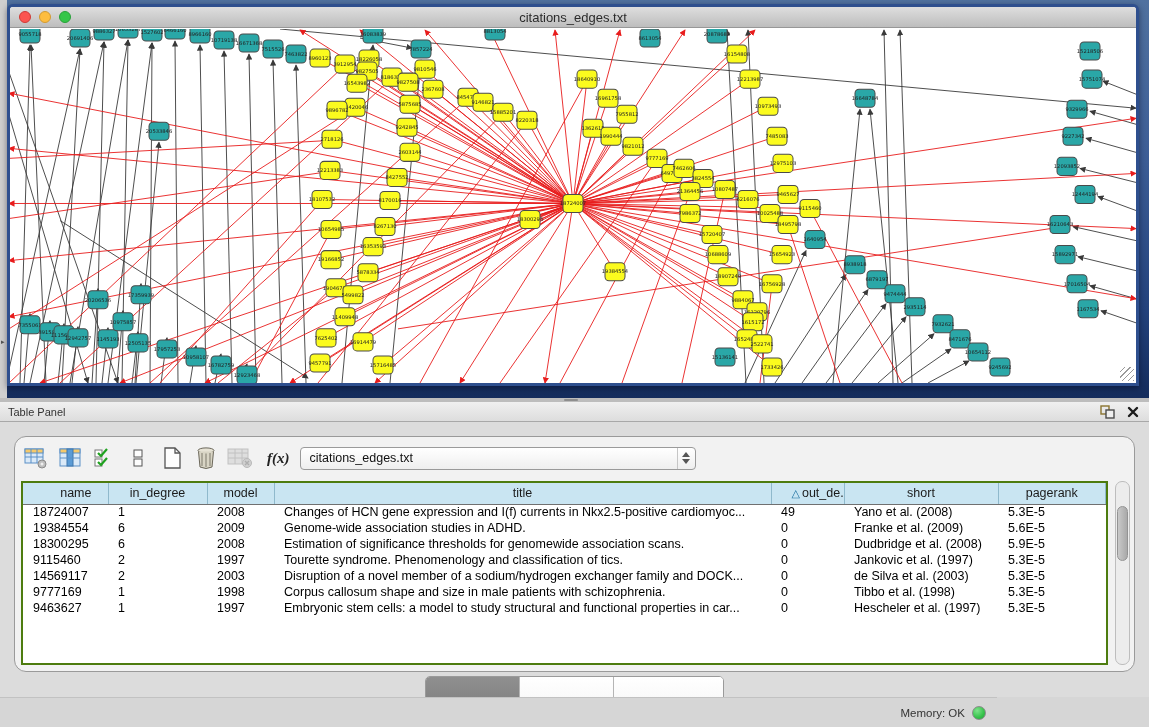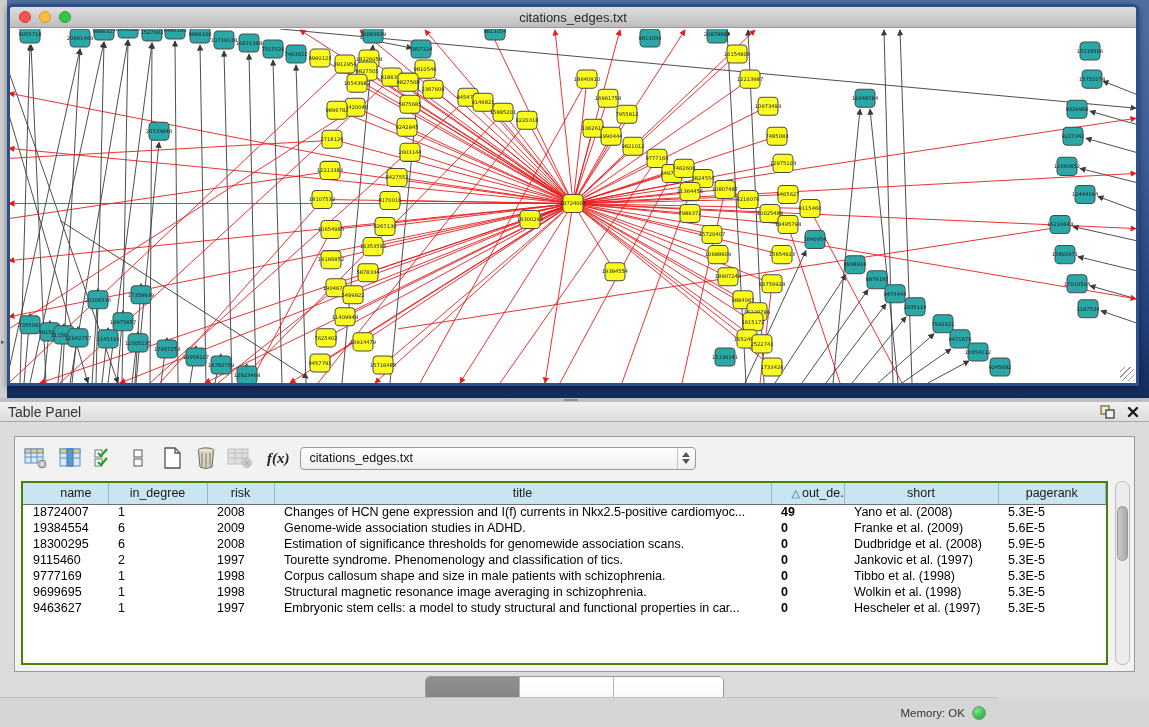--- a/index.html
+++ b/index.html
@@ -32,27 +32,27 @@
     background:repeating-linear-gradient(135deg,transparent 0 3px,#9a9a9a 3px 4px); }
 
   
   .divider { position:absolute; left:0; top:398px; width:1149px; height:4px; background:#bdbdbd; }
   .divider .grip { position:absolute; left:564px; top:1px; width:14px; height:2px; background:#8e8e8e; border-radius:1px; }
 
   
   .tp-header { position:absolute; left:0; top:402px; width:1149px; height:20px;
     background:linear-gradient(#f0f0f0,#ddd); border-bottom:1px solid #a8a8a8;
     display:flex; align-items:center; }
-  .tp-header .tp-title { font-size:14px; color:#333; padding-left:8px; }
+  .tp-header .tp-title { font-size:11px; color:#333; padding-left:8px; }
   .tp-header .spacer { flex:1; }
   .tp-hicon { width:20px; height:16px; margin-right:6px; display:flex; align-items:center; justify-content:center; cursor:default; }
 
   .tp-content { position:absolute; left:0; top:422px; width:1149px; height:275px; background:#dcdcdc; }
   .card { position:absolute; left:14px; top:14px; width:1121px; height:236px;
-    background:#f2f2f2; border:1px solid #9a9a9a; border-radius:0; }
+    background:#f2f2f2; border:1px solid #9a9a9a; border-radius:12px; }
   .toolbar { position:absolute; left:0; top:0; right:0; height:42px; display:flex; align-items:center; padding-left:8px; }
   .tbtn { width:26px; height:28px; margin-right:8px; display:flex; align-items:center; justify-content:center; }
   .fx { font-family:"Liberation Serif", serif; font-style:italic; font-weight:bold; font-size:15px; color:#222; margin:0 10px 0 6px; }
   .combo { width:396px; height:23px; border:1px solid #9a9a9a; border-radius:4px;
     background:linear-gradient(#ffffff,#efefef); display:flex; align-items:center; position:relative; }
   .combo .cval { font-size:12.5px; color:#111; padding-left:9px; flex:1; }
   .combo .stepper { width:18px; height:100%; display:flex; flex-direction:column; align-items:center; justify-content:center; gap:2px; border-left:1px solid #c6c6c6; }
   .tri-up { width:0; height:0; border-left:4px solid transparent; border-right:4px solid transparent; border-bottom:5px solid #555; }
   .tri-dn { width:0; height:0; border-left:4px solid transparent; border-right:4px solid transparent; border-top:5px solid #555; }
 
@@ -61,21 +61,21 @@
   table.grid col.c-name{width:85px} col.c-indeg{width:99px} col.c-year{width:67px}
   col.c-title{width:497px} col.c-out{width:73px} col.c-short{width:154px} col.c-pr{width:auto}
   table.grid th { height:21px; background:#c9e5f2; border-right:1px solid #8fb9cc; border-bottom:1px solid #707070;
     font-weight:normal; font-size:12.5px; color:#1b1b1b; overflow:hidden; white-space:nowrap; }
   th.h-name { text-align:right; padding-right:16px; }
   th.h-center { text-align:center; }
   th.h-out { text-align:left; padding-left:20px; }
   .sort-tri { color:#1b6fa0; font-size:11px; padding-right:2px; }
   table.grid td { height:16px; font-size:12.5px; color:#000; white-space:nowrap; overflow:hidden; padding-left:10px; }
   td.d-title { padding-left:8px; }
-  td.d-out { padding-left:6px;font-weight:bold; }
+  td.d-out { padding-left:6px; }
 
   .vscroll { position:absolute; right:4px; top:44px; bottom:6px; width:15px;
     background:#ececec; border:1px solid #bdbdbd; border-radius:7px; }
   .vthumb { position:absolute; left:1px; top:24px; width:11px; height:55px; background:linear-gradient(90deg,#c9c9c9,#a9a9a9); border:1px solid #939393; border-radius:6px; }
 
   .seg-tabs { position:absolute; left:0; right:0; top:254px; display:flex; justify-content:center; }
   .seg { display:inline-flex; border:1px solid #9a9a9a; border-radius:5px; overflow:hidden; background:#fdfdfd; box-shadow:0 1px 0 rgba(255,255,255,.7); }
   .seg .tab { font-size:12.5px; color:#1a1a1a; padding:19px 15px; border-left:1px solid #b5b5b5; background:linear-gradient(#ffffff,#f1f1f1); }
   .seg .tab:first-child { border-left:none; }
   .seg .tab.active { background:linear-gradient(#8f8f8f,#757575); color:#f3f3f3; }
@@ -635,21 +635,21 @@
             <col class="c-year">
             <col class="c-title">
           <col class="c-out">
             <col class="c-short">
             <col class="c-pr">
         </colgroup>
         <thead>
           <tr>
             <th class="h-name">name</th>
             <th class="h-center">in_degree</th>
-            <th class="h-center">risk</th>
+            <th class="h-center">model</th>
             <th class="h-center">title</th>
             <th class="h-out"><span class="sort-tri">△</span><span>out_de...</span></th>
             <th class="h-center">short</th>
             <th class="h-center">pagerank</th>
           </tr>
         </thead>
         <tbody id="table-body">
             <tr>
               <td>18724007</td>
               <td>1</td>
@@ -680,35 +680,35 @@
             <tr>
               <td>9115460</td>
               <td>2</td>
               <td>1997</td>
               <td class="d-title">Tourette syndrome. Phenomenology and classification of tics.</td>
               <td class="d-out">0</td>
               <td>Jankovic et al. (1997)</td>
               <td>5.3E-5</td>
             </tr>
             <tr>
+              <td>14569117</td>
+              <td>2</td>
+              <td>2003</td>
+              <td class="d-title">Disruption of a novel member of a sodium/hydrogen exchanger family and DOCK...</td>
+              <td class="d-out">0</td>
+              <td>de Silva et al. (2003)</td>
+              <td>5.3E-5</td>
+            </tr>
+            <tr>
               <td>9777169</td>
               <td>1</td>
               <td>1998</td>
               <td class="d-title">Corpus callosum shape and size in male patients with schizophrenia.</td>
               <td class="d-out">0</td>
               <td>Tibbo et al. (1998)</td>
-              <td>5.3E-5</td>
-            </tr>
-            <tr>
-              <td>9699695</td>
-              <td>1</td>
-              <td>1998</td>
-              <td class="d-title">Structural magnetic resonance image averaging in schizophrenia.</td>
-              <td class="d-out">0</td>
-              <td>Wolkin et al. (1998)</td>
               <td>5.3E-5</td>
             </tr>
             <tr>
               <td>9463627</td>
               <td>1</td>
               <td>1997</td>
               <td class="d-title">Embryonic stem cells: a model to study structural and functional properties in car...</td>
               <td class="d-out">0</td>
               <td>Hescheler et al. (1997)</td>
               <td>5.3E-5</td>

